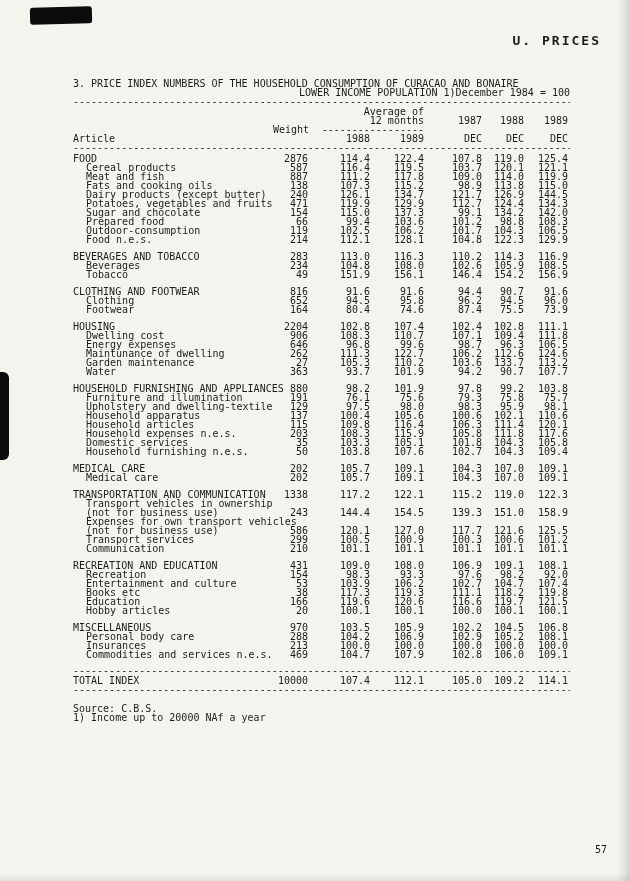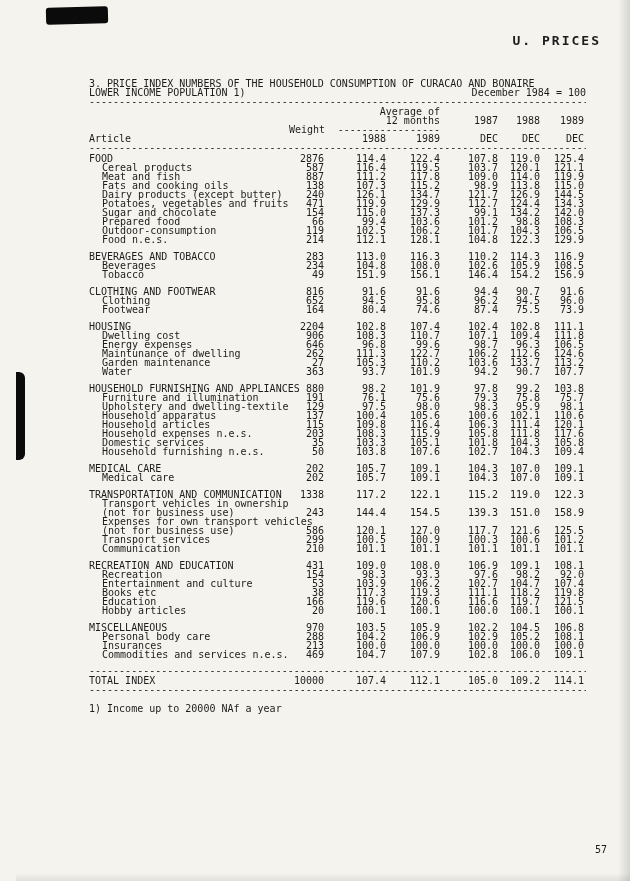--- a/index.html
+++ b/index.html
@@ -4,35 +4,35 @@
 <style>
   * { margin:0; padding:0; box-sizing:border-box; }
   html,body { width:630px; height:881px; }
   body {
     background:#f5f3ed;
     font-family:"DejaVu Sans Mono","Liberation Mono",monospace;
     color:#1c1c1c;
     position:relative;
     overflow:hidden;
   }
-  .page { position:absolute; inset:0;margin-left:16px; }
+  .page { position:absolute; inset:0; }
   .edge-shade { position:absolute; top:0; right:0; width:12px; height:100%;
     background:linear-gradient(to right, rgba(0,0,0,0), rgba(0,0,0,0.13)); }
   .bottom-shade { position:absolute; left:0; bottom:0; width:100%; height:8px;
     background:linear-gradient(to bottom, rgba(0,0,0,0), rgba(0,0,0,0.08)); }
   .artifact-top { position:absolute; left:30px; top:7px; width:62px; height:17px;
     background:#0b0b0b; border-radius:3px; transform:rotate(-1.5deg); }
   .artifact-left { position:absolute; left:0; top:372px; width:9px; height:88px;
     background:#0b0b0b; border-radius:0 6px 6px 0; }
   .header-right { position:absolute; top:33px; right:29px;
     font-size:13px; font-weight:bold; letter-spacing:2px; white-space:nowrap; }
   .content { position:absolute; left:73px; top:79px; width:497px;
     font-size:10px; line-height:9px; }
   .c, .label { white-space:nowrap; }
-  .t2row { display:flex; justify-content:space-between; white-space:nowrap; }
+  .t2row { display:flex; justify-content:flex-end; white-space:nowrap; }
   .sep { line-height:8px; font-size:10px; white-space:nowrap; overflow:hidden; margin:1px 0; }
   .row, .hrow { display:grid; grid-template-columns:200px 35px 62px 54px 58px 42px 44px; }
   .num { text-align:right; }
   .ctr { text-align:right; }
   .ind { padding-left:13px; }
   .col2 { grid-column:2; } .col3 { grid-column:3; } .col4 { grid-column:4; }
   .col5 { grid-column:5; } .col6 { grid-column:6; } .col7 { grid-column:7; }
   .span34 { grid-column:3 / span 2; }
   .section { margin-top:8px; }
   .section:first-child { margin-top:2px; }
@@ -558,20 +558,21 @@
           <div class="c num">107.4</div>
           <div class="c num">112.1</div>
           <div class="c num">105.0</div>
           <div class="c num">109.2</div>
           <div class="c num">114.1</div>
         </div>
       </div>
     <div class="sep">-----------------------------------------------------------------------------------</div>
 
     <div class="footer">
+      <div>Source: C.B.S.</div>
       <div>1) Income up to 20000 NAf a year</div>
     </div>
 
   </div>
 
   <div class="page-number">57</div>
 
   <div class="edge-shade"></div>
   <div class="bottom-shade"></div>
 </div>

